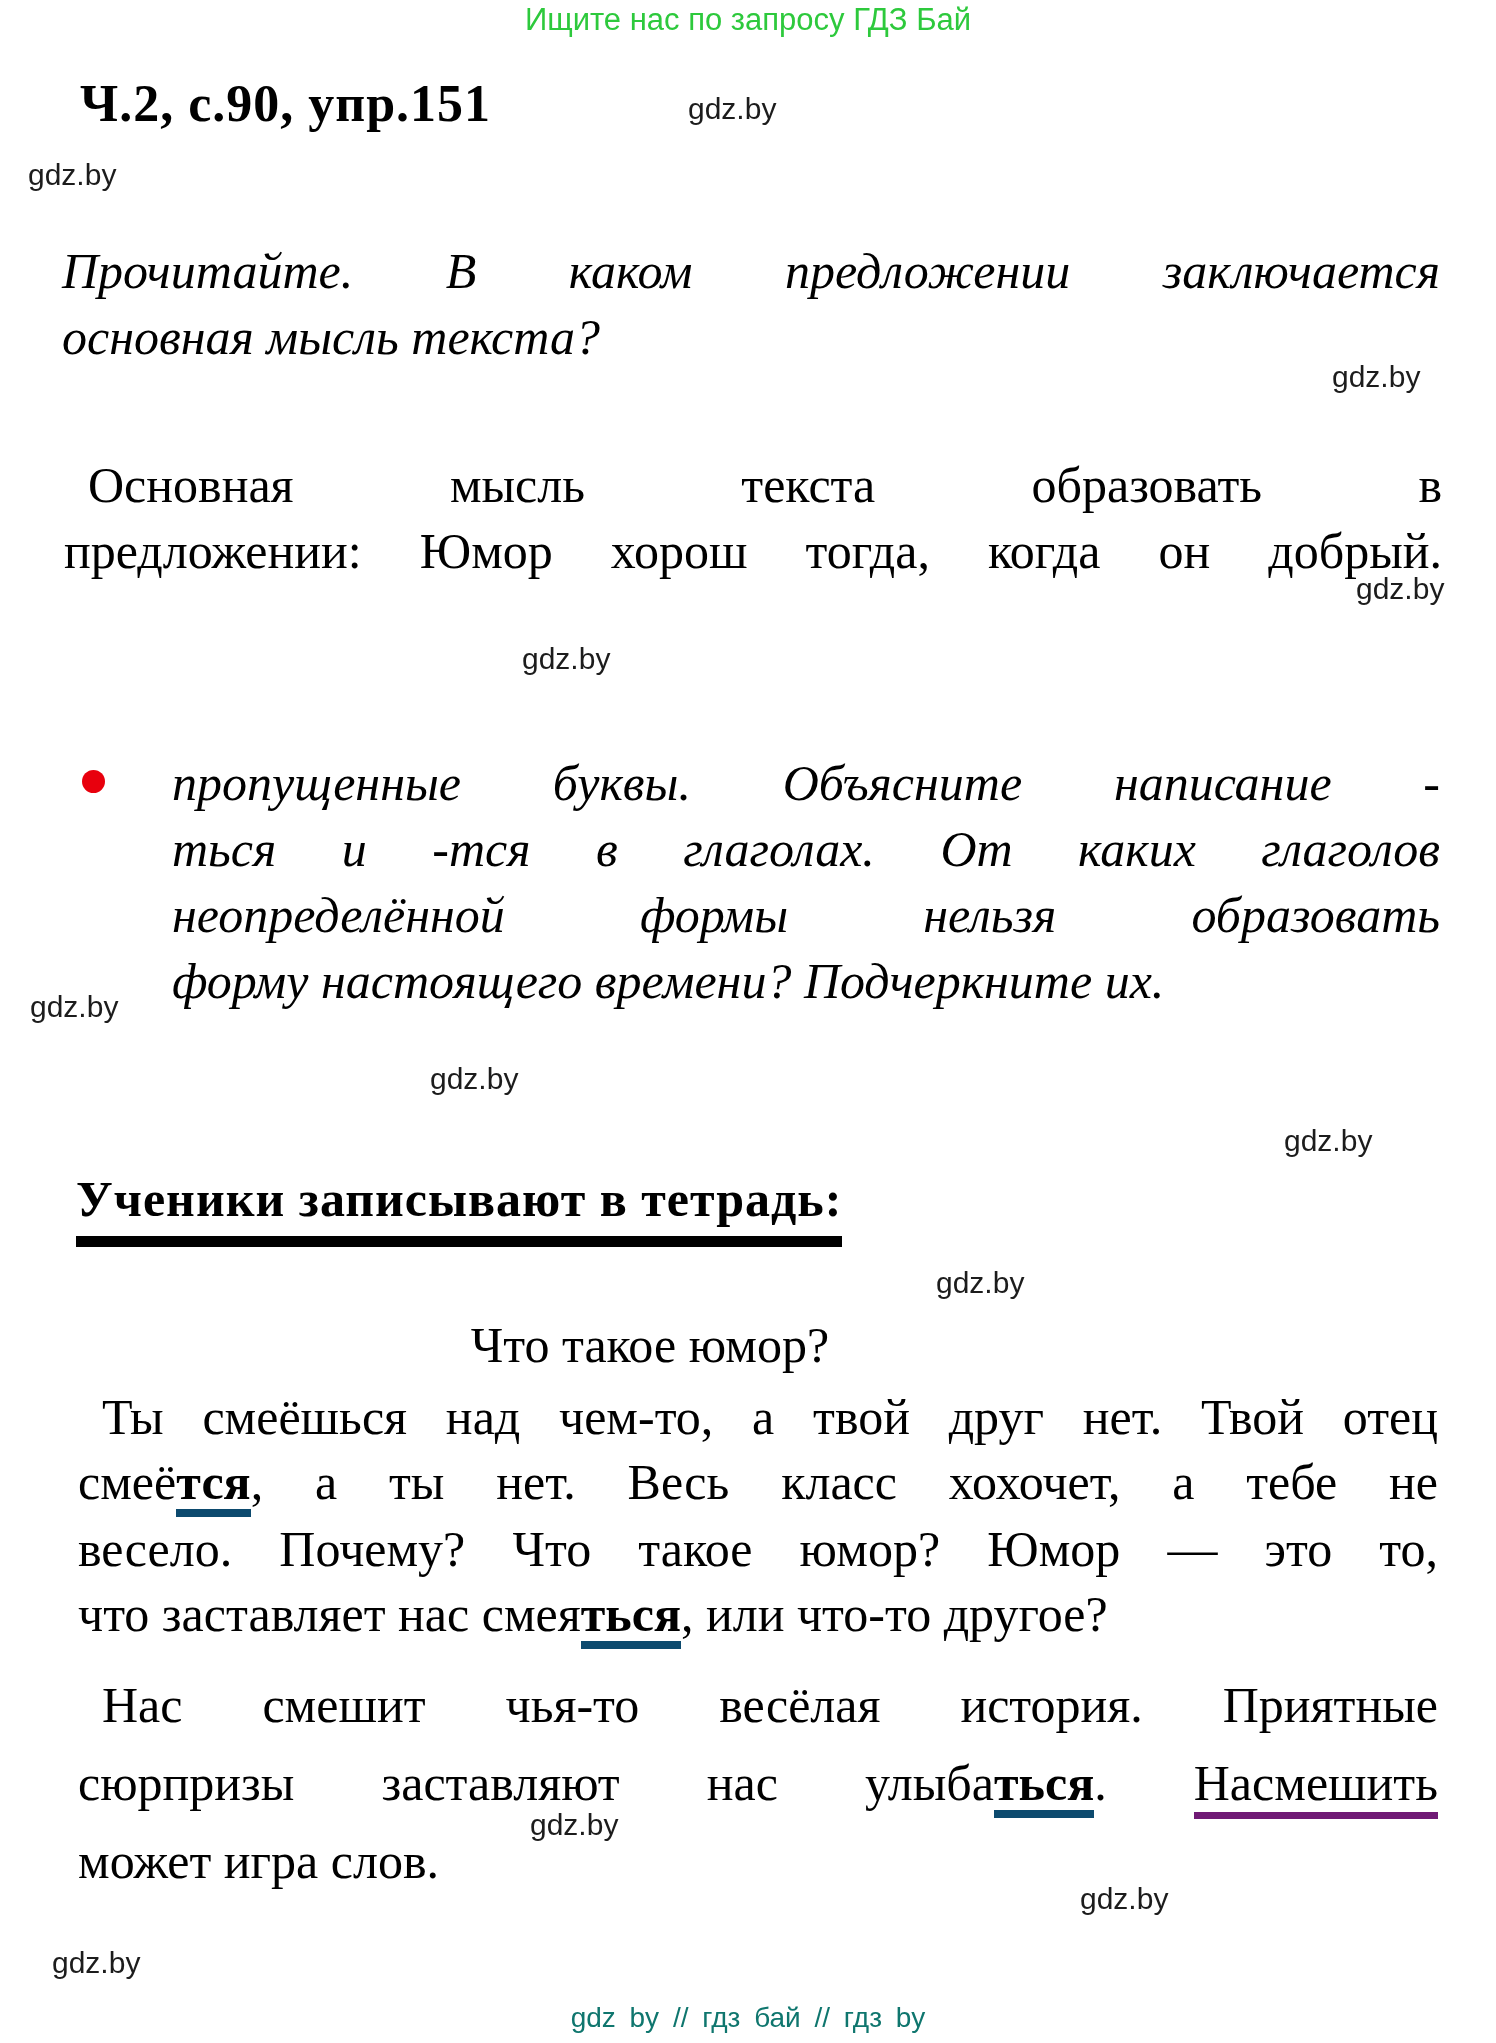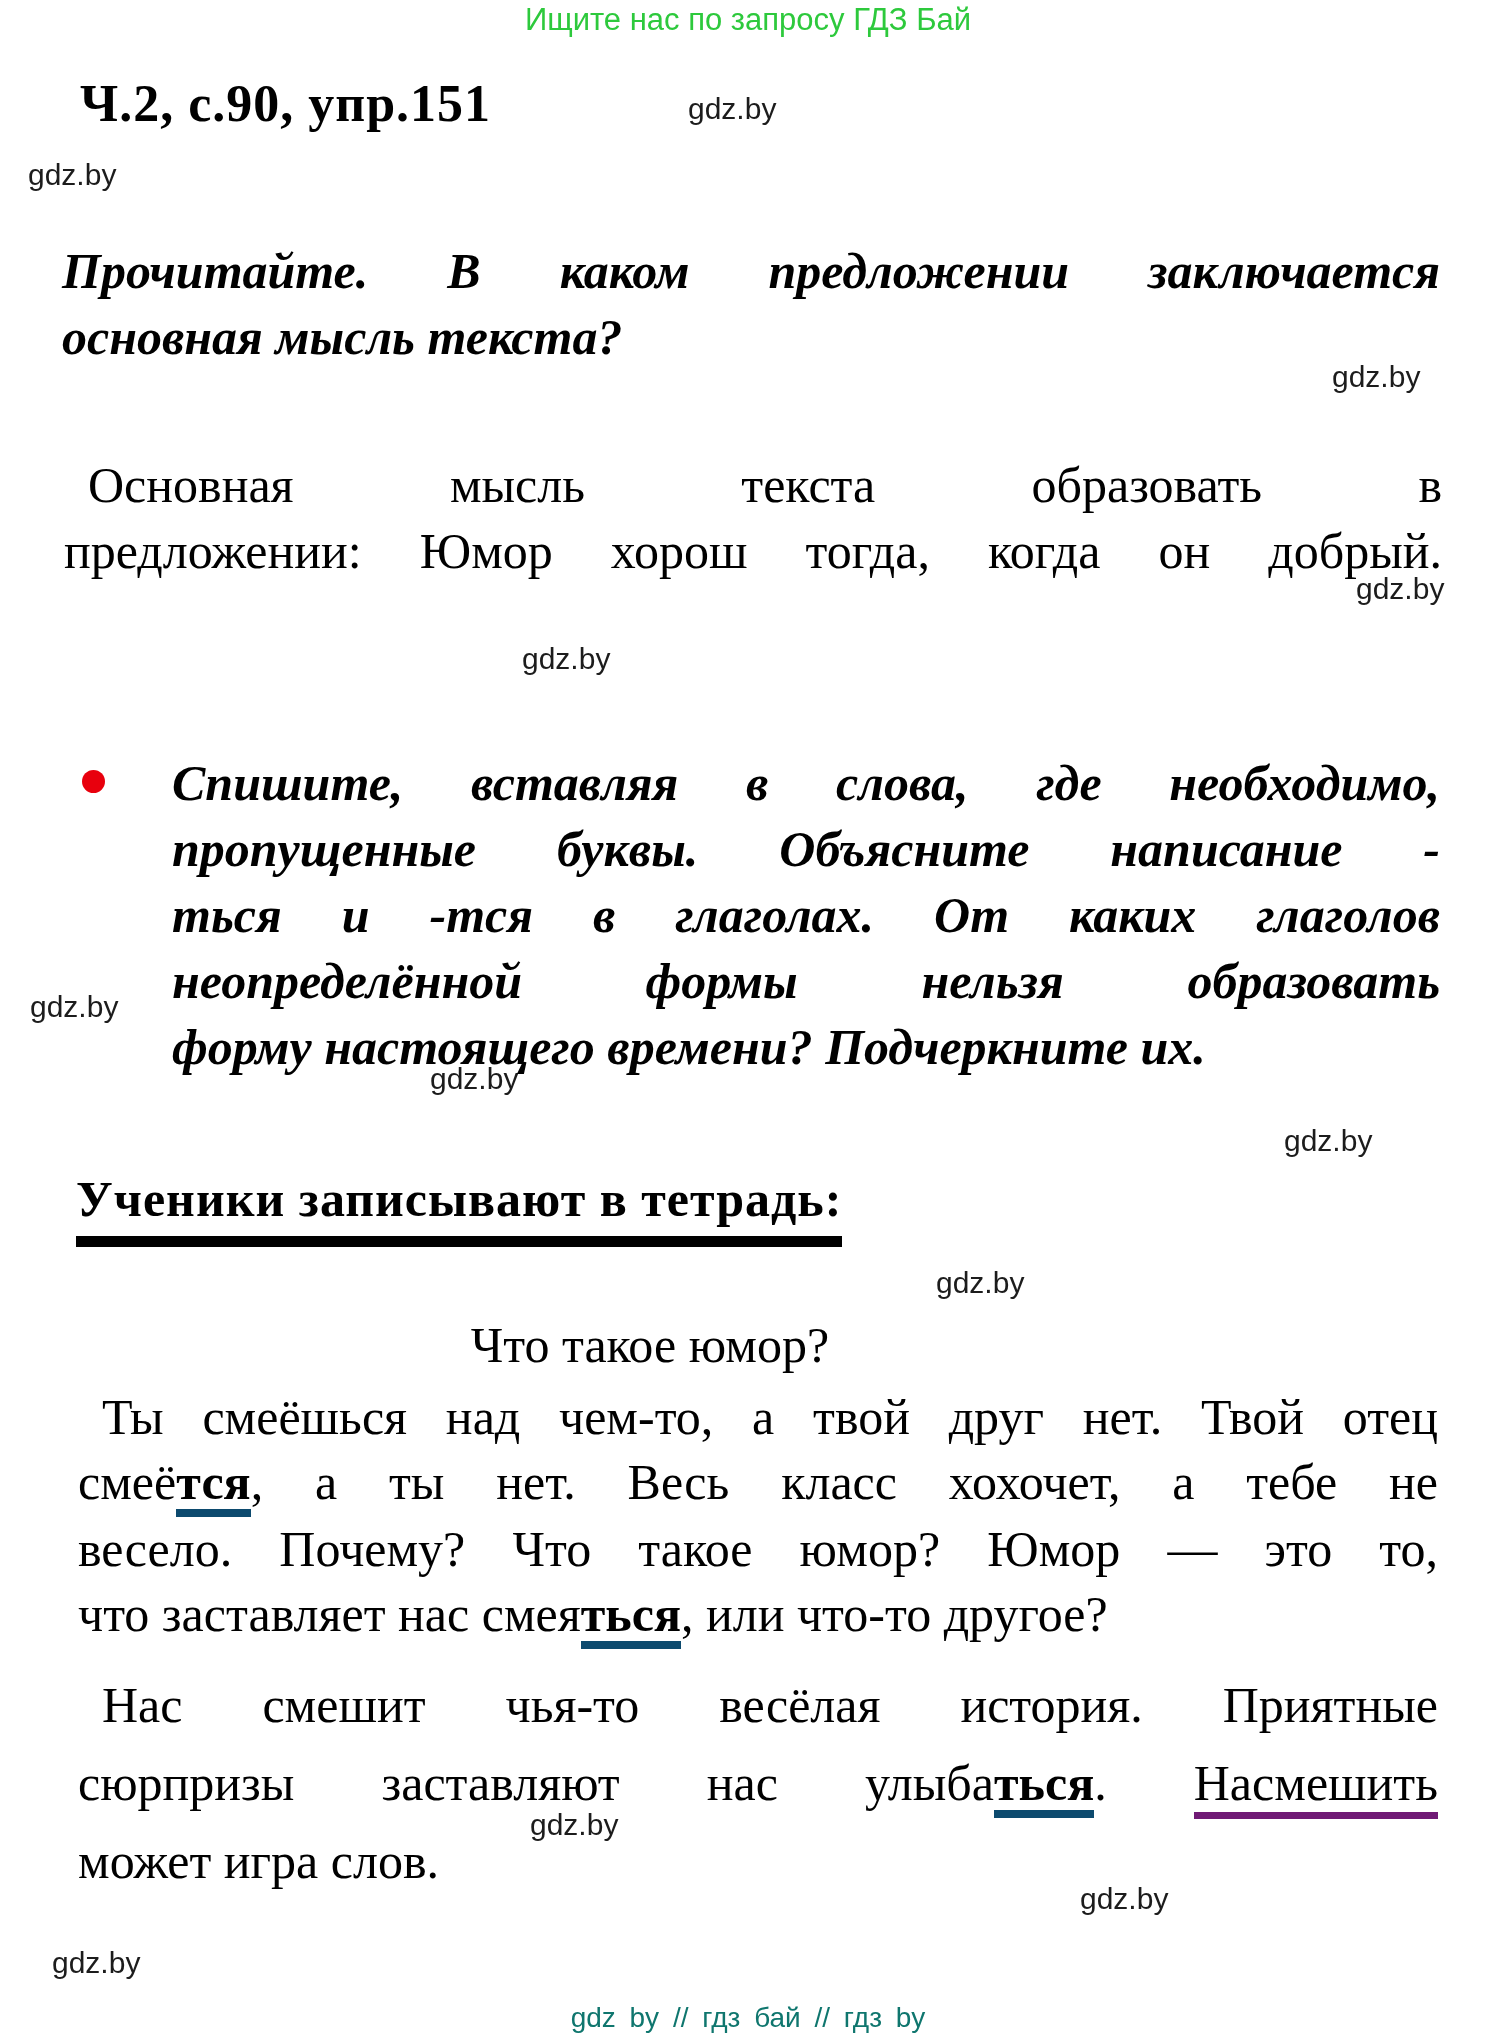--- a/index.html
+++ b/index.html
@@ -28,21 +28,21 @@
   .wm {
     position:absolute;
     font-family:"Liberation Sans","DejaVu Sans",sans-serif;
     font-size:30px; color:#1c1c1c; white-space:nowrap;
   }
   
   .blk { position:absolute; font-size:50px; line-height:66px; }
   .line { text-align:justify; }
   .line.just { text-align-last:justify; }
   .indent { text-indent:24px; }
-  .boldit { font-weight:bold; font-style:italic; }
+  .boldit { font-weight:normal; font-style:italic; }
   
   .bullet {
     position:absolute; left:82px; top:770px; width:23px; height:23px;
     background:#e8000d; border-radius:50%;
   }
   
   .heading { position:absolute; left:76px; top:1170px; font-size:50px; font-weight:bold; }
   .heading .hd-u { display:inline-block; border-bottom:11px solid #000; padding-bottom:8px; letter-spacing:1px; }
   
   .ntitle { position:absolute; left:70px; top:1316px; width:1160px; text-align:center; font-size:50px; }
@@ -84,21 +84,20 @@
     <div class="line">основная мысль текста?</div>
   </div>
 
   <div class="blk" id="answer">
     <div class="line just indent">Основная мысль текста образовать в</div>
     <div class="line just">предложении: Юмор хорош тогда, когда он добрый.</div>
   </div>
 
   <div class="bullet"></div>
   <div class="blk boldit" id="task">
-    <div class="line just">Спишите, вставляя в слова, где необходимо,</div>
     <div class="line just">пропущенные буквы. Объясните написание -</div>
     <div class="line just">ться и -тся в глаголах. От каких глаголов</div>
     <div class="line just">неопределённой формы нельзя образовать</div>
     <div class="line">форму настоящего времени? Подчеркните их.</div>
   </div>
 
   <div class="heading">
     <span class="hd-u">Ученики записывают в тетрадь:</span>
   </div>
 

